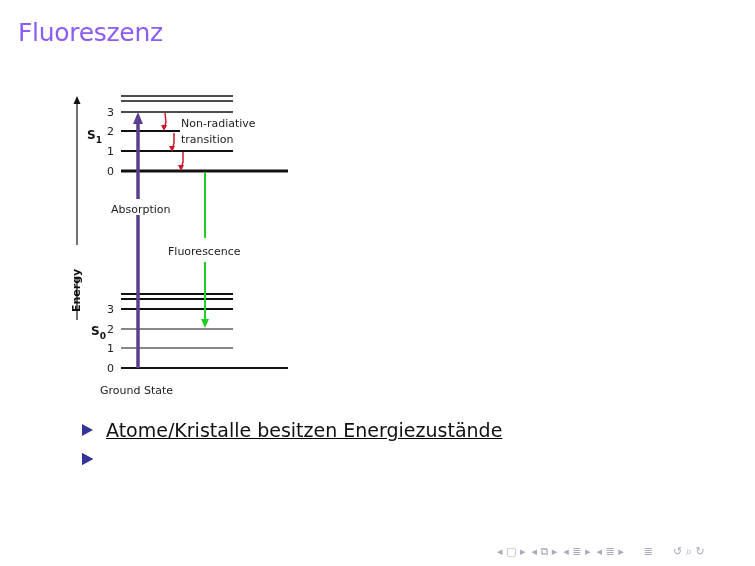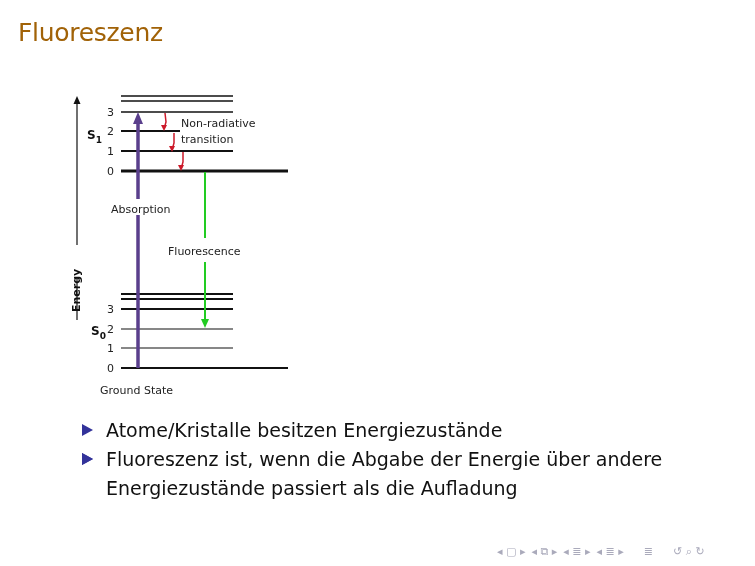--- a/index.html
+++ b/index.html
@@ -1,20 +1,20 @@
 <!DOCTYPE html>
 <html><head>
 <meta charset="utf-8">
 <style>
   html, body { margin:0; padding:0; }
   body { width:755px; height:566px; background:#ffffff; position:relative; overflow:hidden; font-family:"DejaVu Sans", sans-serif; }
-  .title { position:absolute; left:18px; top:18px; font-size:25px; color:#a16207; letter-spacing:-0.3px; }
+  .title { position:absolute; left:18px; top:18px; font-size:25px; color:#8b5cf6; letter-spacing:-0.3px; }
   .diagram { position:absolute; left:0; top:0; width:755px; height:410px; }
   .diagram text { font-family:"DejaVu Sans", sans-serif; }
-  .bullets { position:absolute; left:80px; top:416px; width:670px; margin:0; padding:0; list-style:none; }
+  .bullets { position:absolute; left:80px; top:416px; width:670px; margin:0; padding:0; list-style:none;text-decoration:underline; }
   .bullets li { position:relative; padding-left:26px; font-size:19px; line-height:29px; color:#111; }
   .bullets li .tri { position:absolute; left:2px; top:8px; width:0; height:0; border-top:6px solid transparent; border-bottom:6px solid transparent; border-left:11px solid #33339a; }
   .nav { position:absolute; left:497px; top:543px; height:16px; display:flex; gap:6px; align-items:center; font-size:11px; color:#aab; }
   .nav span { cursor:pointer; }
 </style>
 </head>
 <body>
 
 <div class="title">Fluoreszenz</div>
 
@@ -83,21 +83,21 @@
     <polygon points="205,328 201,319 209,319" stroke="none"></polygon>
   </g>
   <text x="168" y="255" font-size="11" fill="#222">Fluorescence</text>
 
   <text x="100" y="394" font-size="11" fill="#222">Ground State</text>
 </svg>
 
 <ul class="bullets">
   <li><span class="tri"></span><span>Atome/Kristalle besitzen Energiezustände</span></li>
   <li><span class="tri"></span></li>
-  <li><span class="tri"></span><span>Fluoreszenz ist, wenn die Abgabe der Energie über andere Energiezustände passiert als die Aufladung</span></li>
+  <li><span class="tri"></span></li>
 </ul>
 
 <div class="nav">
   <span>◂ ▢ ▸</span>
   <span>◂ ⧉ ▸</span>
   <span>◂ ≣ ▸</span>
   <span>◂ ≣ ▸</span>
   <span style="margin-left:14px">≣</span>
   <span style="margin-left:14px">↺ ⌕ ↻</span>
 </div>

